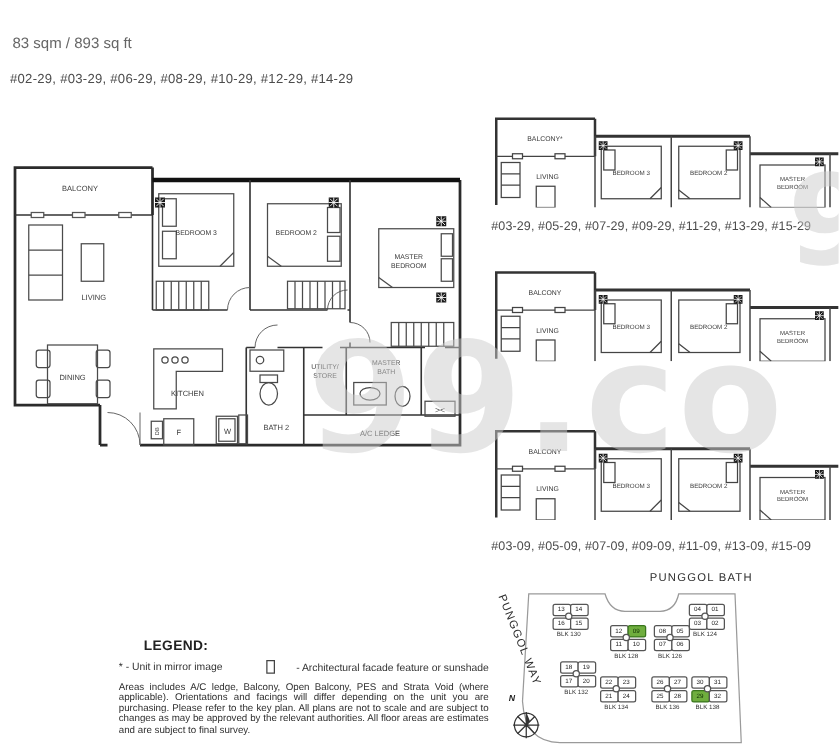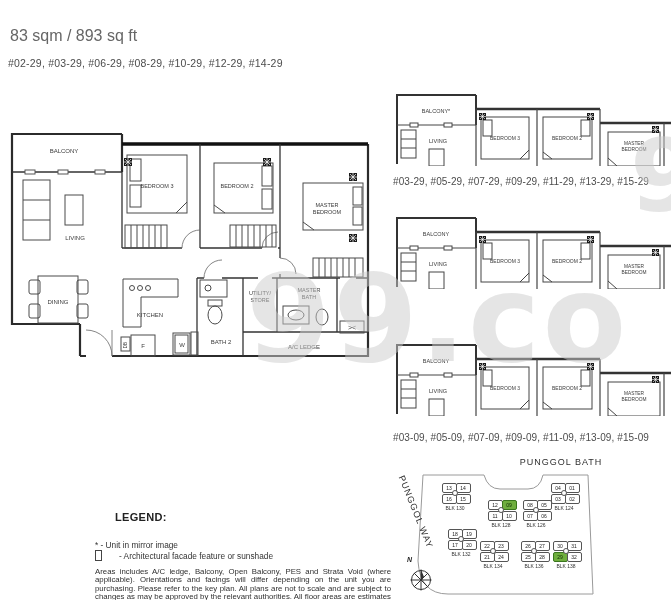--- a/index.html
+++ b/index.html
@@ -1,35 +1,35 @@
 <!DOCTYPE html>
 <html style="--highlight: #6fae3e; --watermark: #cccccc;"><head>
 <meta charset="utf-8">
 <style>
   html,body{margin:0;padding:0;background:#fff;}
   .canvas{position:relative;width:671px;height:600px;background:#fff;overflow:hidden;
           font-family:"Liberation Sans",sans-serif;color:#333;}
   
   .title{position:absolute;left:10px;top:4px;font-size:21px;font-weight:400;color:#4a4a4a;letter-spacing:.5px;}
-  .subtitle{position:absolute;left:10px;top:27px;font-size:16px;color:#666;}
+  .subtitle{position:absolute;left:10px;top:27px;font-size:12px;color:#666;}
   .units-main{position:absolute;left:8px;top:57px;font-size:10.5px;color:#4c4c4c;letter-spacing:.2px;}
   
   .wm{position:absolute;font-family:"DejaVu Sans",sans-serif;font-weight:700;
       color:var(--watermark,#ccc);opacity:.5;letter-spacing:2px;pointer-events:none;z-index:6;}
   .wm1{left:246px;top:248px;font-size:122px;}
   .wm2{left:630px;top:118px;font-size:100px;}
   
   svg text{font-family:"Liberation Sans",sans-serif;fill:#3a3a3a;}
   .main-plan{position:absolute;left:0;top:128px;z-index:2;}
   .mini{position:absolute;left:392px;z-index:2;}
   .mini-units{position:absolute;left:393px;font-size:10px;color:#4c4c4c;letter-spacing:.1px;z-index:2;}
   
   .legend{position:absolute;left:95px;top:511px;width:296px;z-index:2;}
   .legend h2{margin:0;font-size:11px;font-weight:700;color:#222;letter-spacing:.3px;padding-left:20px;}
-  .legend-row{display:flex;justify-content:space-between;margin-top:17px;font-size:8.3px;color:#333;flex-direction:column;}
+  .legend-row{display:flex;justify-content:space-between;margin-top:5px;font-size:8.3px;color:#333;}
   .facade-item{display:flex;align-items:center;gap:16px;}
   .sq{display:inline-block;width:5px;height:9px;border:1px solid #444;margin-right:1px;}
   .legend p{margin:7px 0 0 0;font-size:7.8px;line-height:8.45px;text-align:justify;color:#2f2f2f;}
   
   .siteplan{position:absolute;left:400px;top:455px;width:271px;height:145px;z-index:2;}
   .road-top{position:absolute;left:96px;top:2px;width:130px;text-align:center;font-size:9px;
             letter-spacing:1px;color:#2e2e2e;}
   .road-left{position:absolute;left:6px;top:19px;font-size:9px;letter-spacing:1px;color:#2e2e2e;
              transform:rotate(68deg);transform-origin:left top;white-space:nowrap;}
   .north{position:absolute;left:7px;top:101px;font-size:7px;font-style:italic;font-weight:700;color:#222;}

